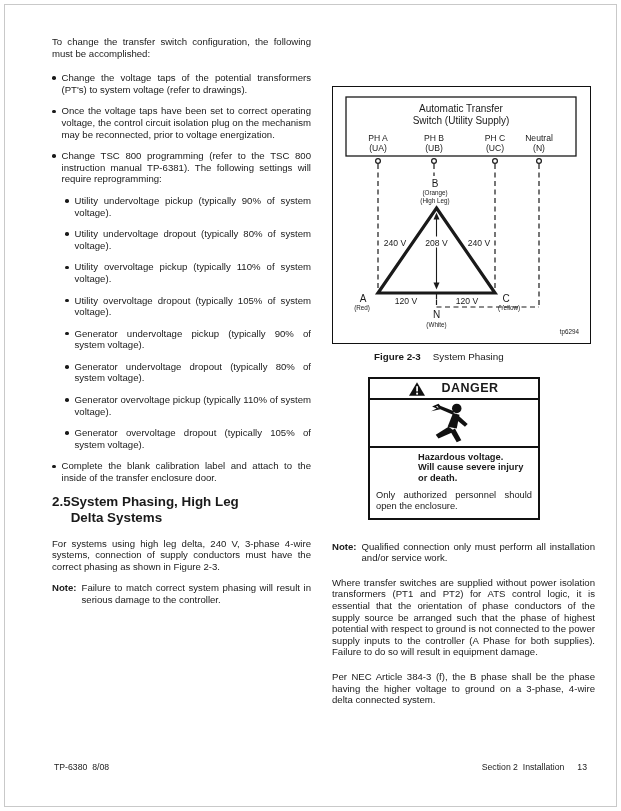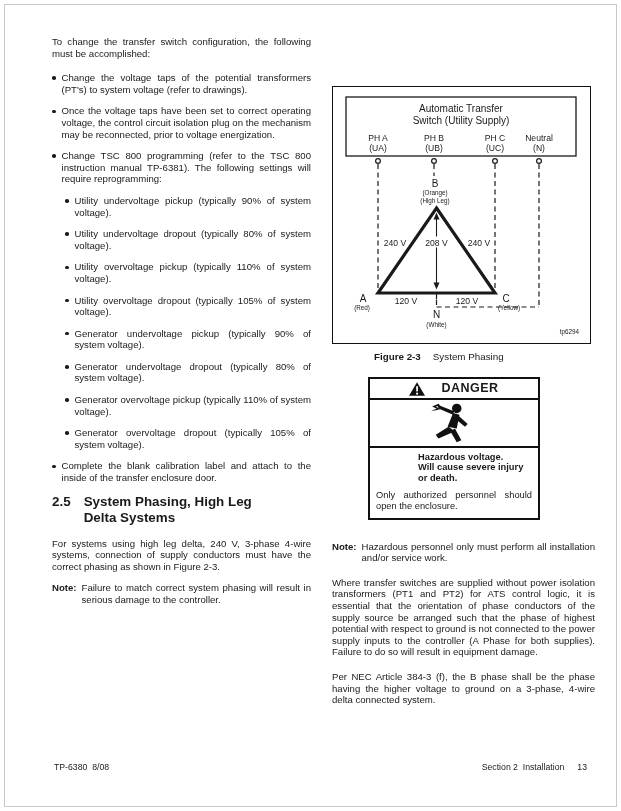--- a/index.html
+++ b/index.html
@@ -13,21 +13,21 @@
   .col-left{position:absolute;left:52px;top:36px;width:259px;}
   .col-right{position:absolute;left:332px;top:38px;width:263px;margin-top:48px;}
   p{margin:0;}
   .just{text-align:justify;}
   .bold{font-weight:bold;padding-left:42px;}
   .intro{margin-bottom:13px;}
   .li{display:flex;gap:6px;margin-bottom:10px;}
   .dot{width:3.5px;height:3.5px;border-radius:50%;background:#1a1a1a;flex:none;margin-top:4.2px;}
   .li-text{flex:1;text-align:justify;}
   .sublist{margin-left:13px;}
-  .h25{display:flex;gap:13px;font-weight:bold;font-size:13.4px;line-height:16.5px;margin:8px 0 11px;}
+  .h25{display:flex;font-weight:bold;font-size:13.4px;line-height:16.5px;margin:8px 0 11px;}
   .h25 .htext{width:192px;}
   .note{display:flex;gap:5px;margin-top:10px;}
   .note-label{font-weight:bold;flex:none;}
   .note-body{flex:1;text-align:justify;}
   .para{margin-top:13px;}
   
   .figure-box{width:259px;height:258px;border:1.5px solid #111;box-sizing:border-box;background:#fff;}
   .caption{display:flex;gap:12px;margin-top:7px;font-size:9.8px;}
   
   .danger-box{width:172px;box-sizing:border-box;border:2px solid #111;margin:14px 0 0 36px;background:#fff;}
@@ -206,21 +206,21 @@
     </div>
     <div class="danger-text">
       <p class="bold">Hazardous voltage.</p>
       <p class="bold b2">Will cause severe injury or death.</p>
       <p class="body">Only authorized personnel should open the enclosure.</p>
     </div>
   </div>
 
   <div class="note" style="margin-top:21px;">
     <span class="note-label">Note:</span>
-    <span class="note-body">Hazardous personnel only must perform all installation and/or service work.</span>
+    <span class="note-body">Qualified connection only must perform all installation and/or service work.</span>
   </div>
 
   <p class="para just">Where transfer switches are supplied without power isolation transformers (PT1 and PT2) for ATS control logic, it is essential that the orientation of phase conductors of the supply source be arranged such that the phase of highest potential with respect to ground is not connected to the power supply inputs to the controller (A Phase for both supplies). Failure to do so will result in equipment damage.</p>
   <p class="para just">Per NEC Article 384-3 (f), the B phase shall be the phase having the higher voltage to ground on a 3-phase, 4-wire delta connected system.</p>
 </div>
 
 <div class="footer-left">TP-6380  8/08</div>
 <div class="footer-right">
   <span>Section 2  Installation</span>
   <span class="pg">13</span>

